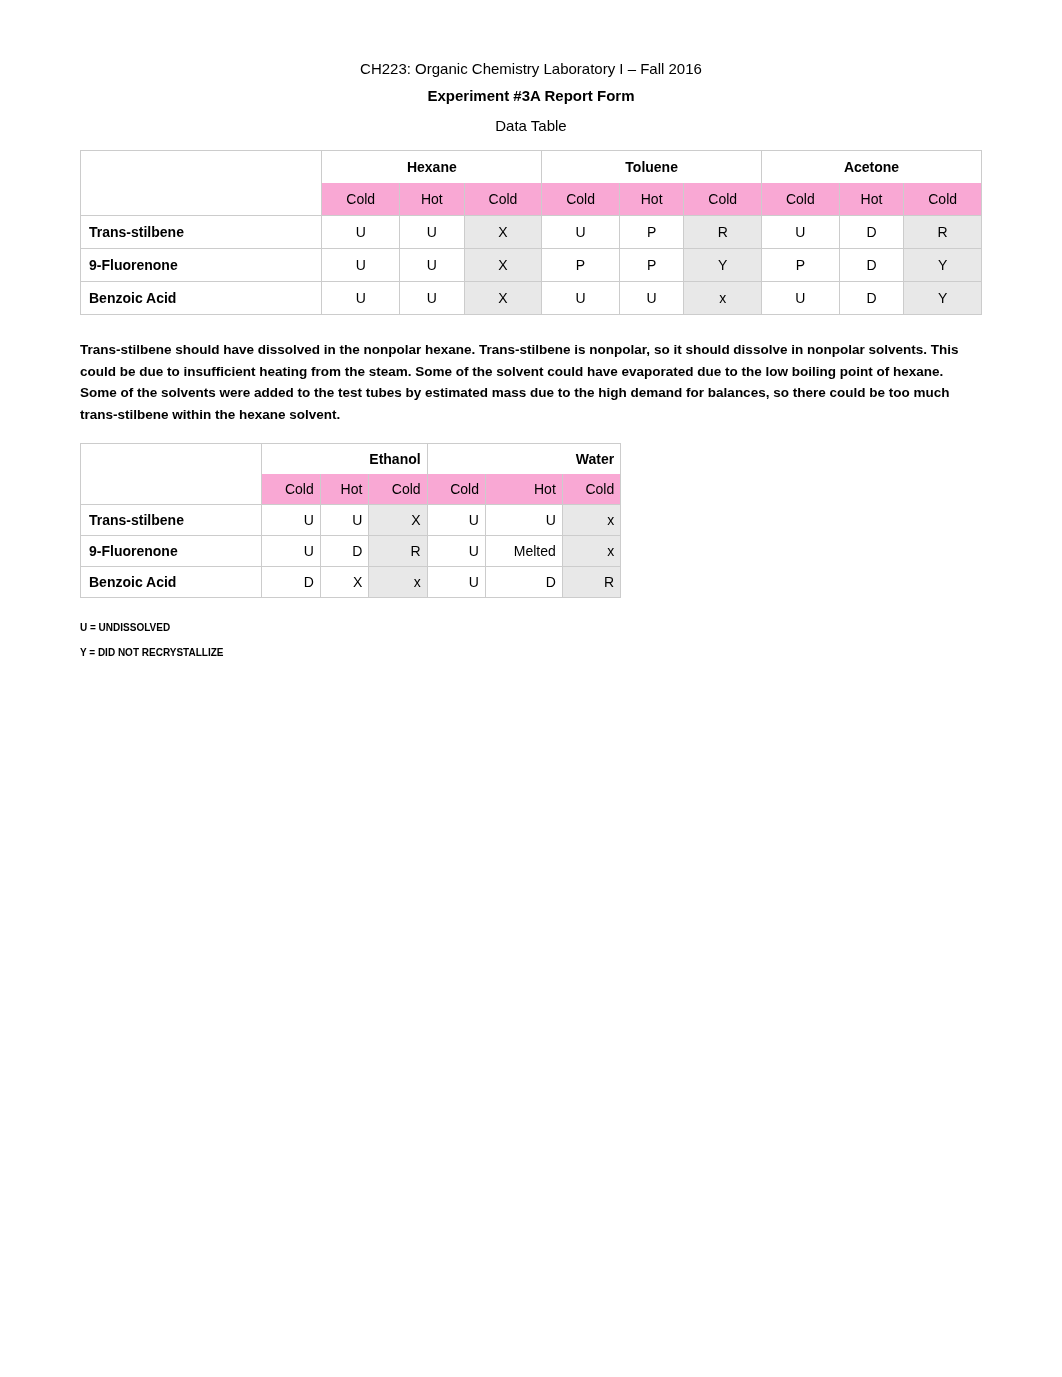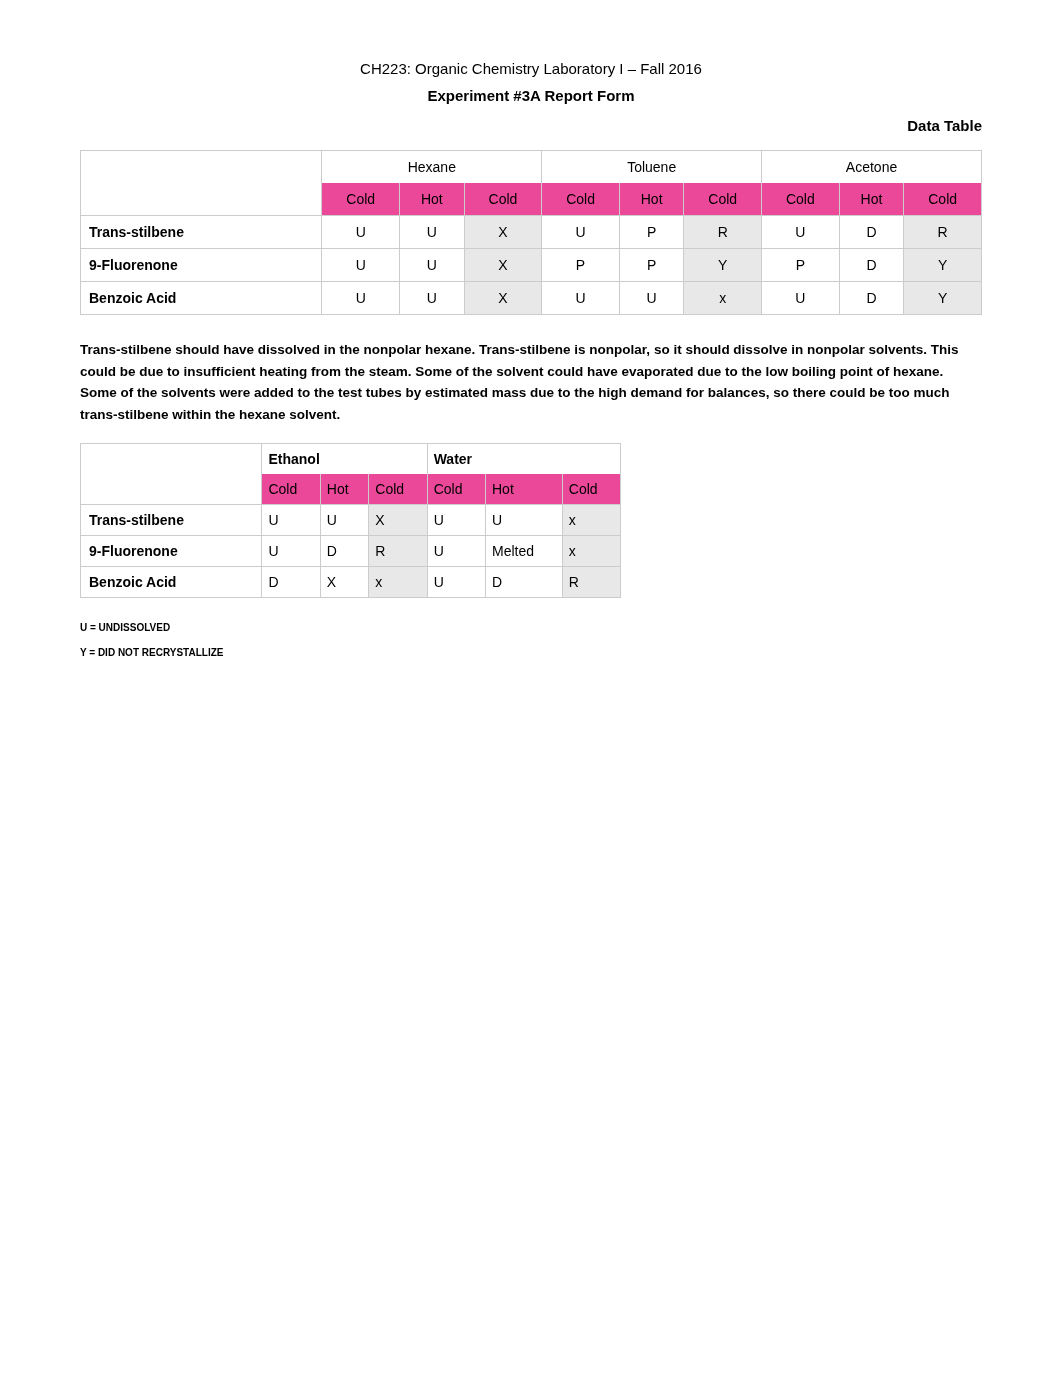--- a/index.html
+++ b/index.html
@@ -18,22 +18,22 @@
       font-size: 15px;
       margin-bottom: 10px;
     }
     .experiment-title {
       text-align: center;
       font-weight: bold;
       font-size: 15px;
       margin-bottom: 13px;
     }
     .section-title {
-      text-align: right;
-      font-weight: bold;
+      text-align: center;
+      font-weight: normal;
       font-size: 15px;
       margin-bottom: 16px;
     }
     
     .main-table-container {
       margin-bottom: 24px;
     }
     table {
       border-collapse: collapse;
       width: 100%;
@@ -47,26 +47,26 @@
       padding: 8px 6px;
       font-size: 14px;
     }
     .data-table .row-label {
       text-align: left;
       font-weight: bold;
       padding-left: 8px;
       min-width: 130px;
     }
     .data-table .group-header {
-      font-weight: normal;
+      font-weight: bold;
       background: #fff;
     }
     .data-table .col-header {
       font-weight: normal;
-      background: #ec4899;
+      background: #f9a8d4;
     }
     .shaded {
       background-color: #e8e8e8;
     }
     
     .analysis-text {
       font-size: 13.5px;
       line-height: 1.6;
       margin-bottom: 18px;
       font-weight: bold;
@@ -75,21 +75,21 @@
     .second-table-container {
       margin-bottom: 24px;
     }
     .small-table {
       border: 1px solid #ccc;
       width: 60%;
       margin-left: 0;
     }
     .small-table th, .small-table td {
       border: 1px solid #ccc;
-      text-align: left;
+      text-align: right;
       padding: 7px 6px;
       font-size: 14px;
     }
     .small-table .row-label {
       text-align: left;
       font-weight: bold;
       padding-left: 8px;
     }
     .small-table .group-header {
       font-weight: bold;

